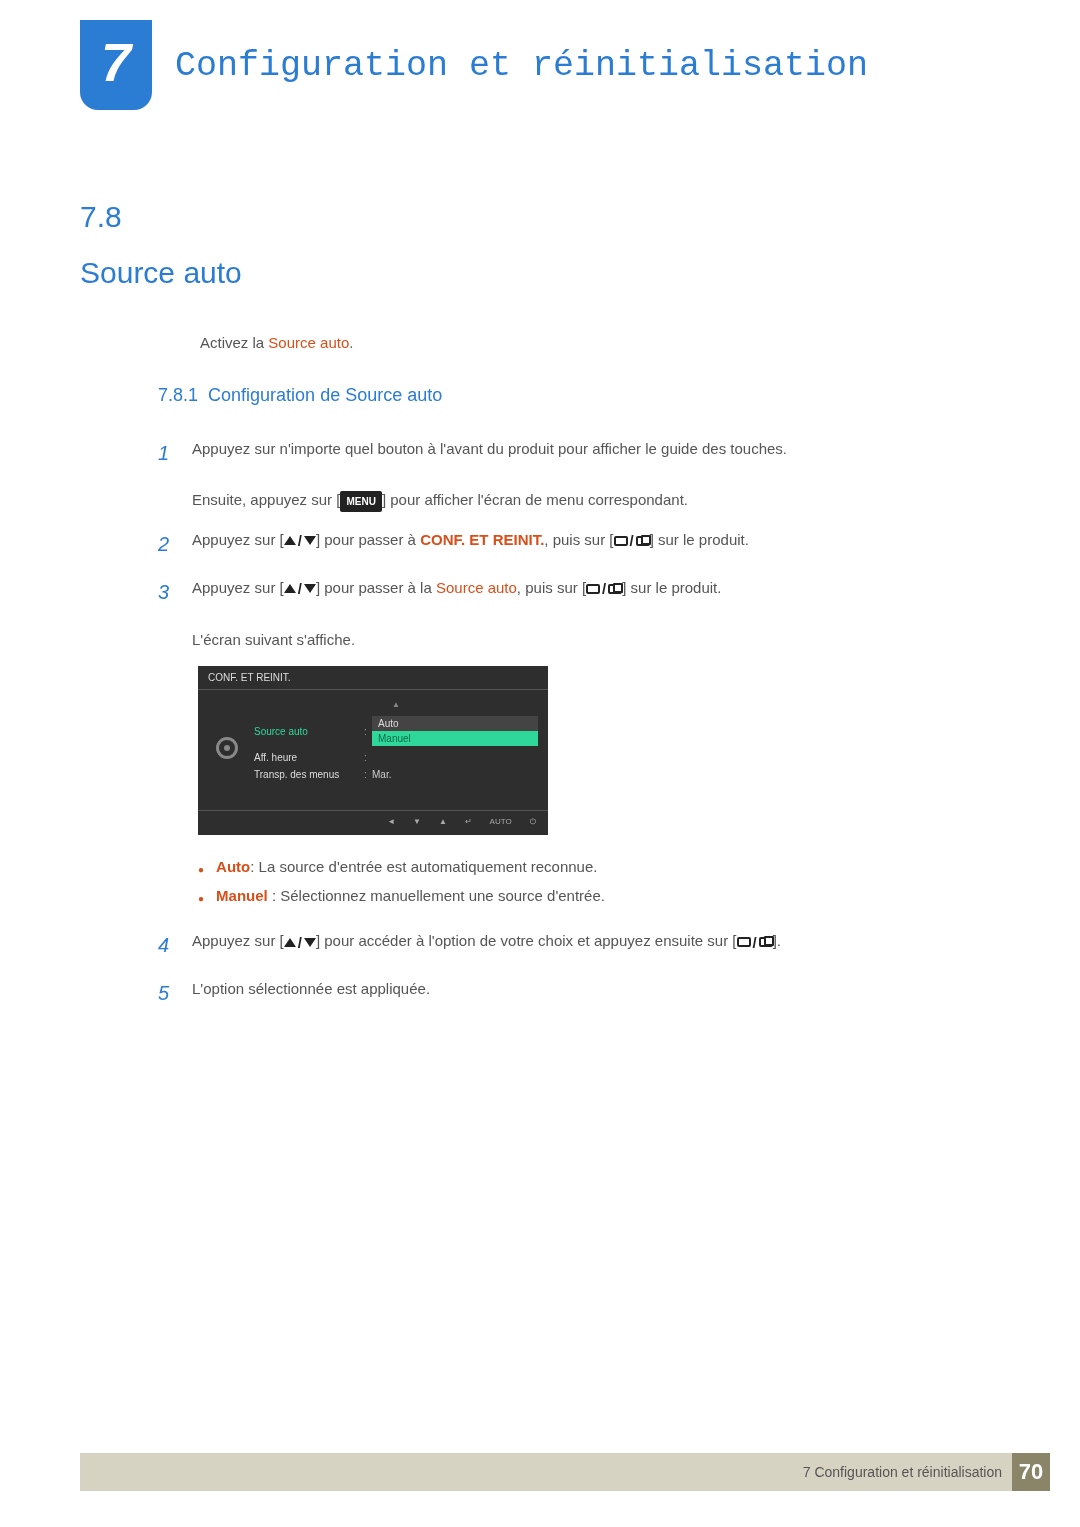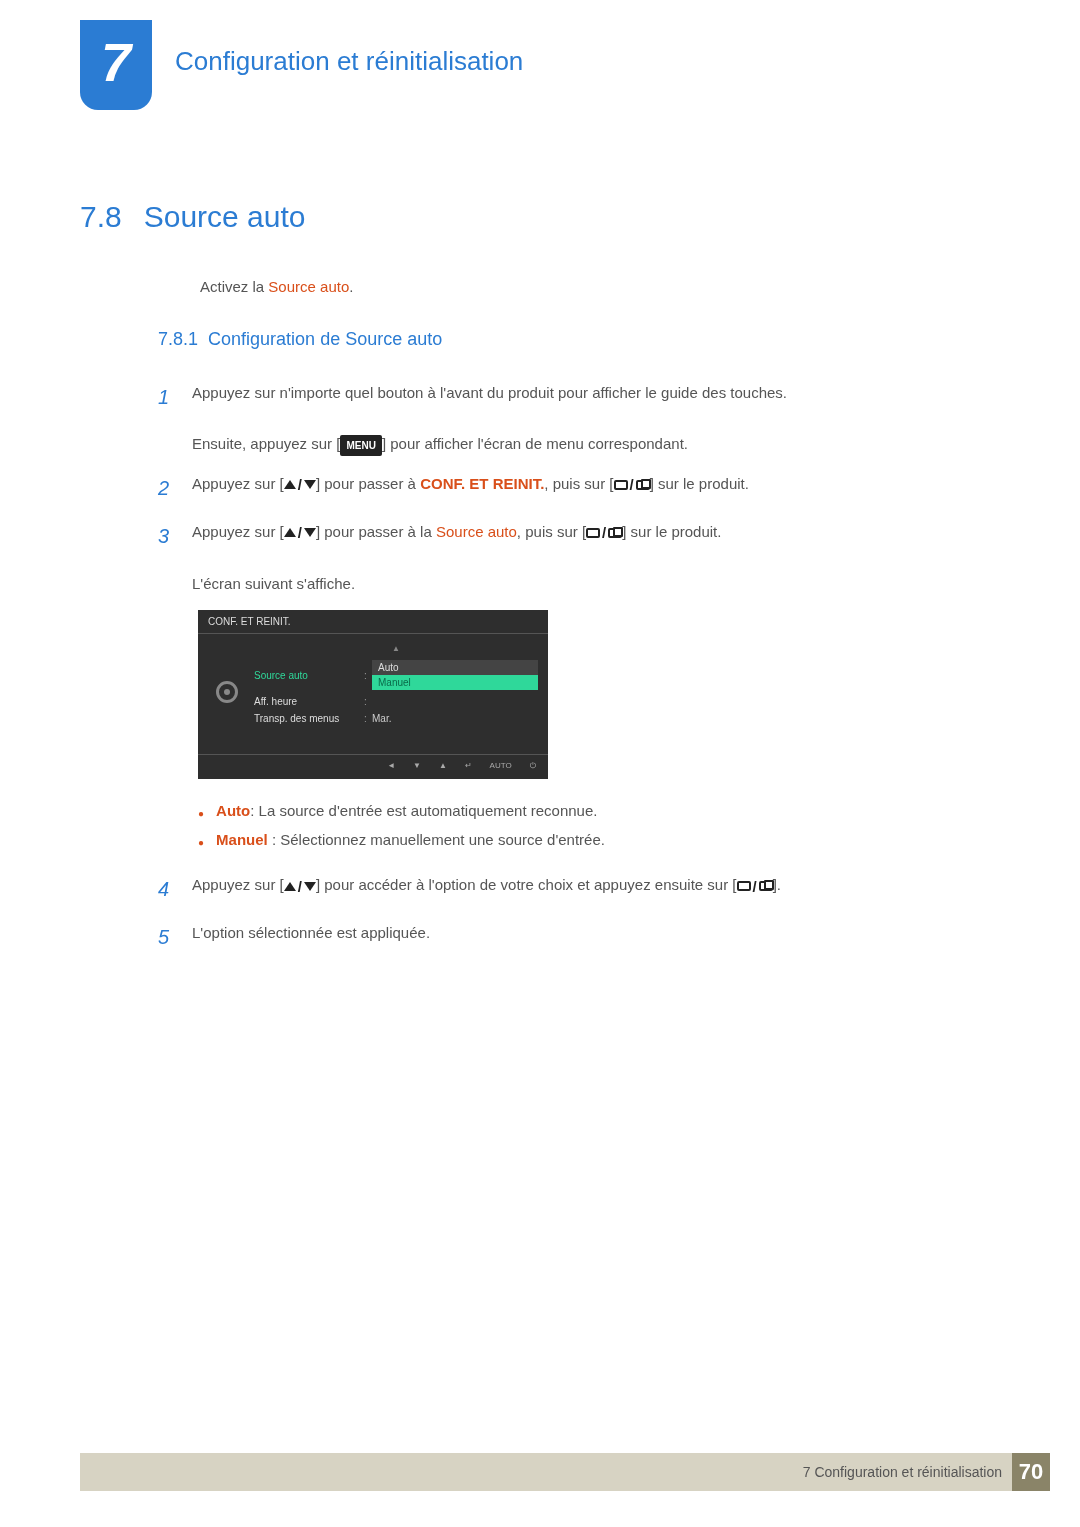--- a/index.html
+++ b/index.html
@@ -34,34 +34,36 @@
     color: #fff;
     font-size: 54px;
     font-weight: bold;
     font-style: italic;
     margin-top: -6px;
   }
   .chapter-title {
     position: absolute;
     left: 95px;
     top: 26px;
-    font-size: 26px;
+    font-size: 35px;
     color: #2b7cd3;
+    font-family: Liberation Mono, monospace;
   }
   .section-wrap {
     position: absolute;
     left: 0;
     top: 180px;
     right: 20px;
   }
   .section-heading {
     display: flex;
     align-items: baseline;
     gap: 22px;
     margin-bottom: 44px;
+    flex-direction: column;
   }
   .section-num {
     font-size: 30px;
     color: #2b7cd3;
     font-weight: 500;
   }
   .section-title {
     font-size: 30px;
     color: #2b7cd3;
     font-weight: 500;

